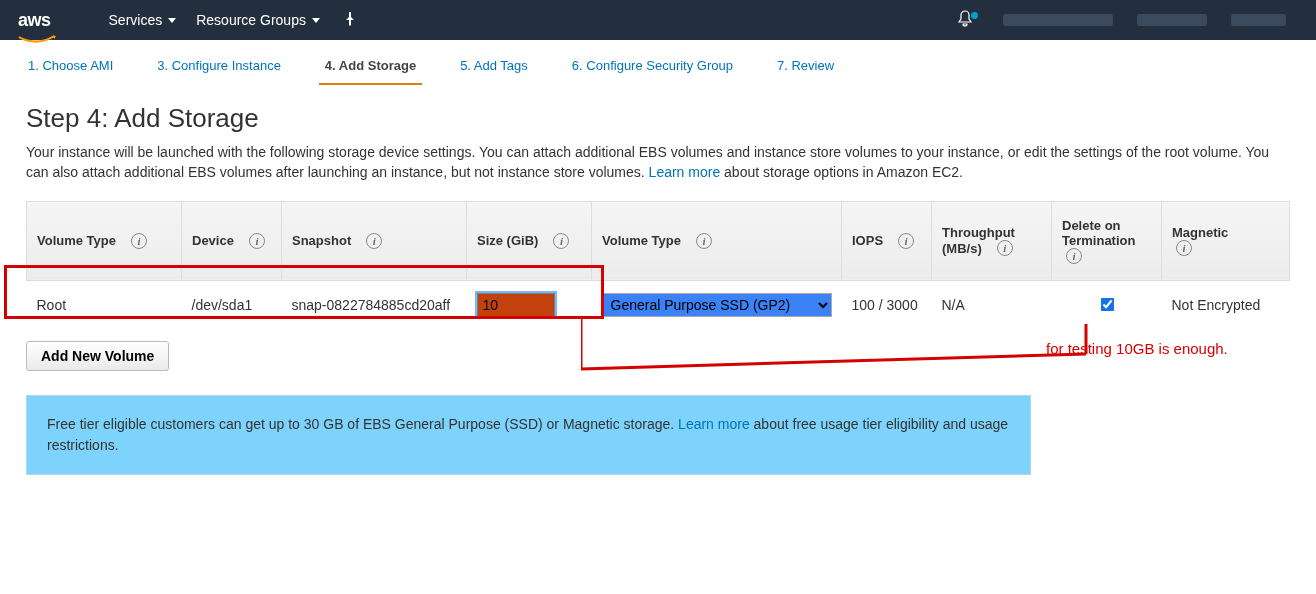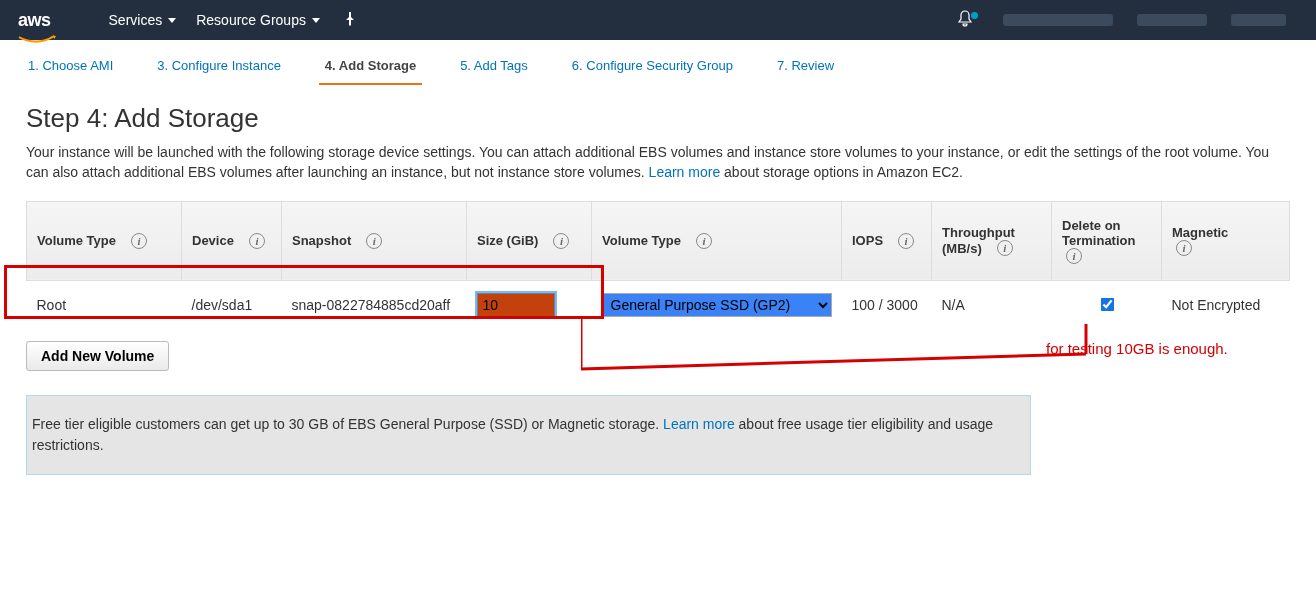--- a/index.html
+++ b/index.html
@@ -185,22 +185,22 @@
     font-weight: bold;
     background: linear-gradient(#fff,#eaeaea);
     border: 1px solid #bbb;
     border-radius: 3px;
     cursor: pointer;
   }
 
   .info-box {
     margin-top: 24px;
     border: 1px solid #b3d8ec;
-    background: #e5e5e5;
-    padding: 18px 5px;
+    background: #7dd3fc;
+    padding: 18px 20px;
     font-size: 14px;
     line-height: 1.5;
     color: #333;
     width: 1005px;
   }
 </style>
 </head>
 <body>
 
 <div class="topnav">

